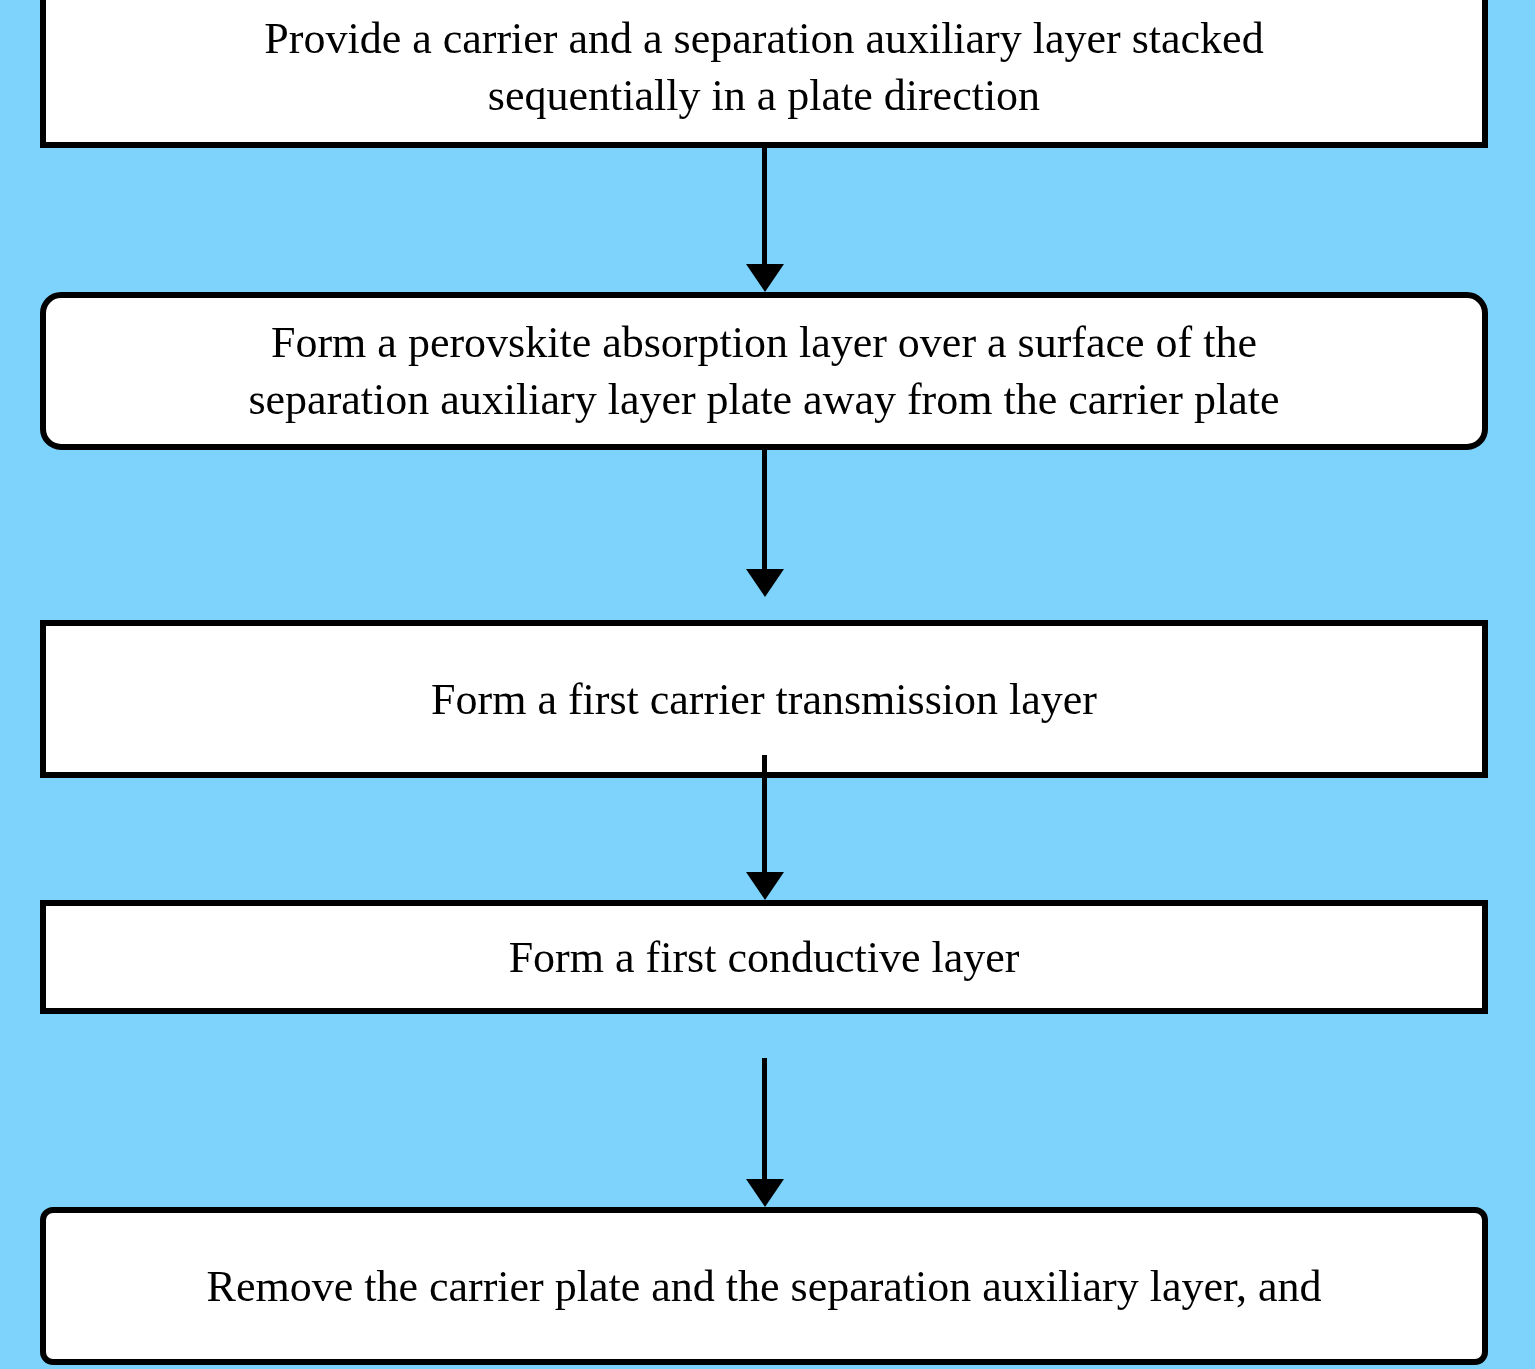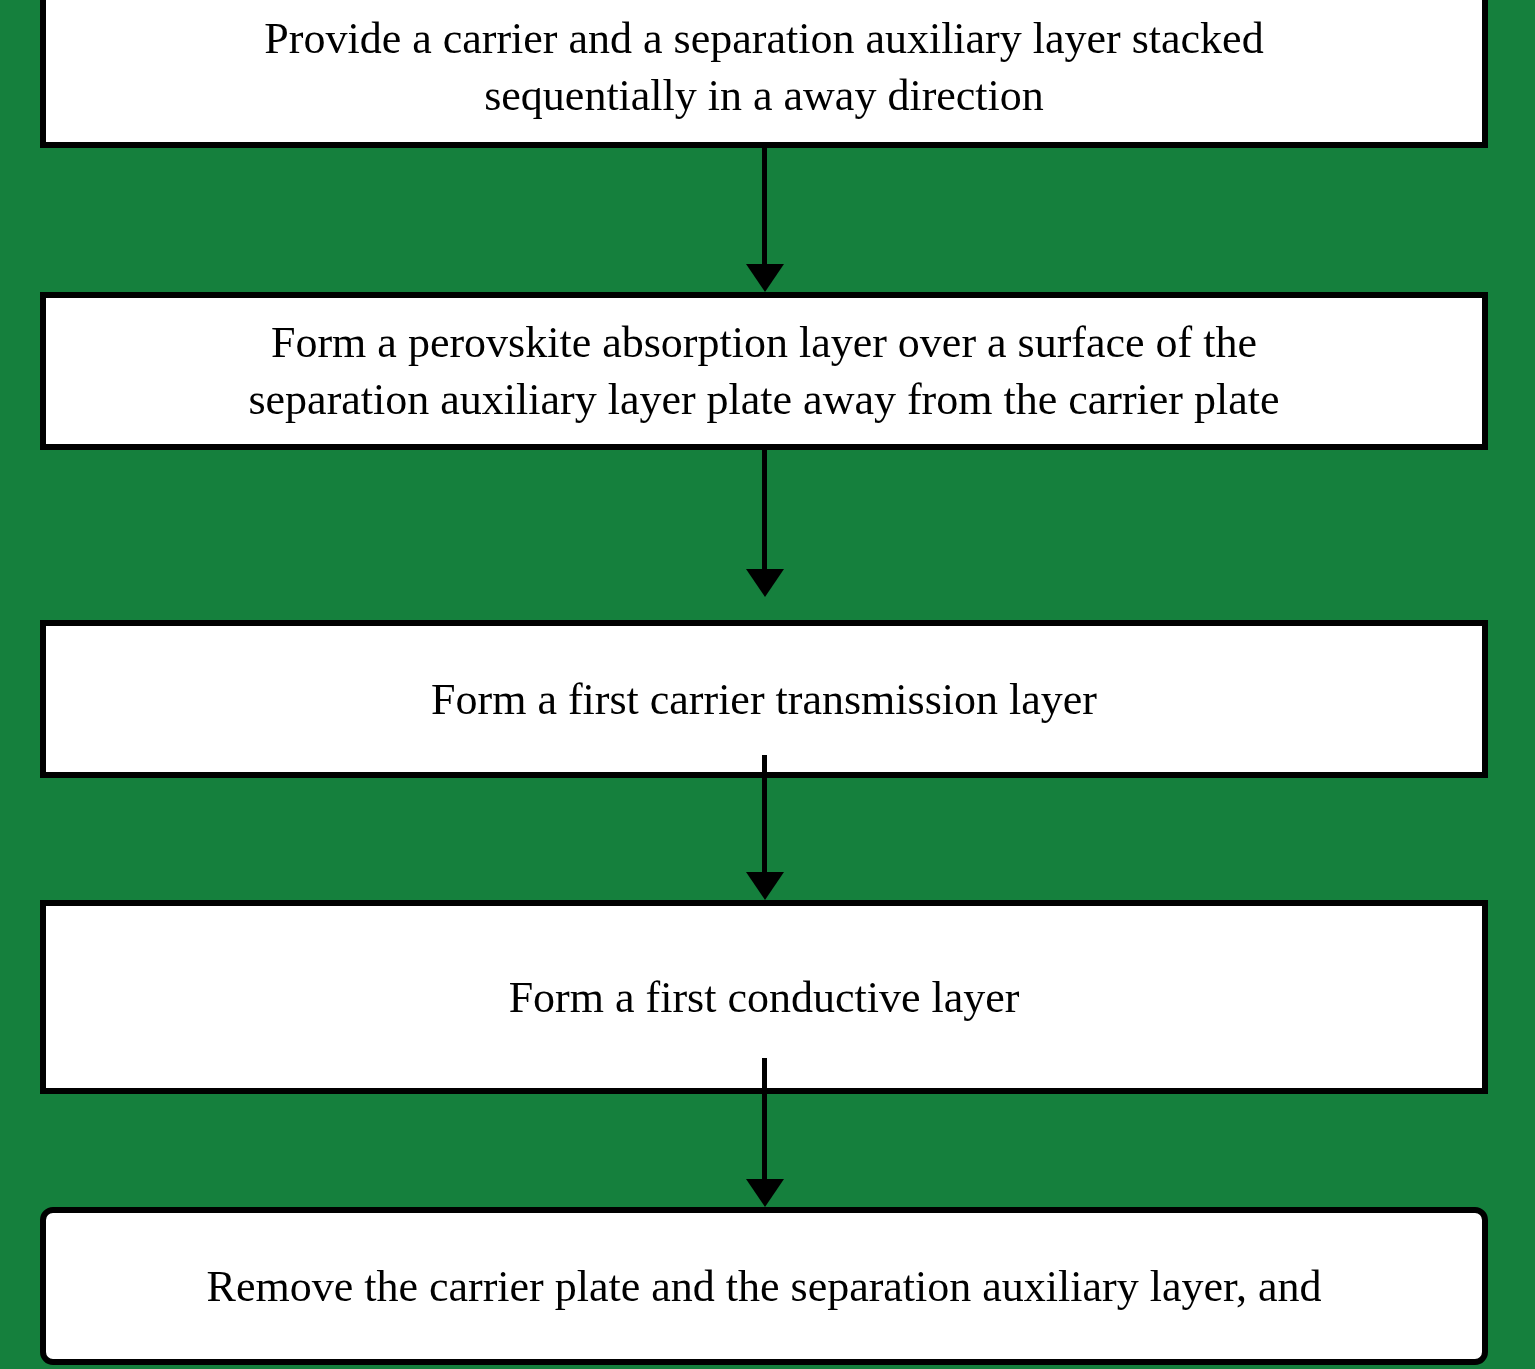--- a/index.html
+++ b/index.html
@@ -4,21 +4,21 @@
 <style>
   html, body {
     margin: 0;
     padding: 0;
     background: #ffffff;
   }
   .canvas {
     position: relative;
     width: 1535px;
     height: 1369px;
-    background: #15803d;
+    background: #7dd3fc;
     overflow: hidden;
     font-family: "Liberation Serif", "DejaVu Serif", serif;
     color: #000000;
   }
   .box {
     position: absolute;
     left: 40px;
     width: 1448px;
     box-sizing: border-box;
     border: 6px solid #000000;
@@ -30,23 +30,23 @@
     text-align: center;
     font-size: 44px;
     line-height: 57px;
   }
   .box .line {
     display: block;
     white-space: nowrap;
   }
   
   .box1 { top: -14px; height: 162px; }
-  .box2 { top: 292px;  height: 158px; }
+  .box2 { top: 292px;  height: 158px; border-radius: 21px; }
   .box3 { top: 620px;  height: 158px; }
-  .box4 { top: 900px;  height: 194px; }
+  .box4 { top: 900px;  height: 114px; }
   .box5 { top: 1207px; height: 158px; border-radius: 13px; }
 
   .arrow { position: absolute; left: 0; top: 0; width: 0; height: 0; }
   .arrow .stem {
     position: absolute;
     width: 5px;
     left: 762px;
     background: #000000;
   }
   .arrow .head {
@@ -67,21 +67,21 @@
   .arrow4 .stem { top: 1058px; height: 123px; }
   .arrow4 .head { top: 1179px; }
 </style>
 </head>
 <body>
 
 <div class="canvas">
 
   <div class="box box1">
     <span class="line">Provide a carrier and a separation auxiliary layer stacked</span>
-    <span class="line">sequentially in a away direction</span>
+    <span class="line">sequentially in a plate direction</span>
   </div>
 
   <div class="arrow arrow1">
     <div class="stem"></div>
     <div class="head"></div>
   </div>
 
   <div class="box box2">
     <span class="line">Form a perovskite absorption layer over a surface of the</span>
     <span class="line">separation auxiliary layer plate away from the carrier plate</span>

